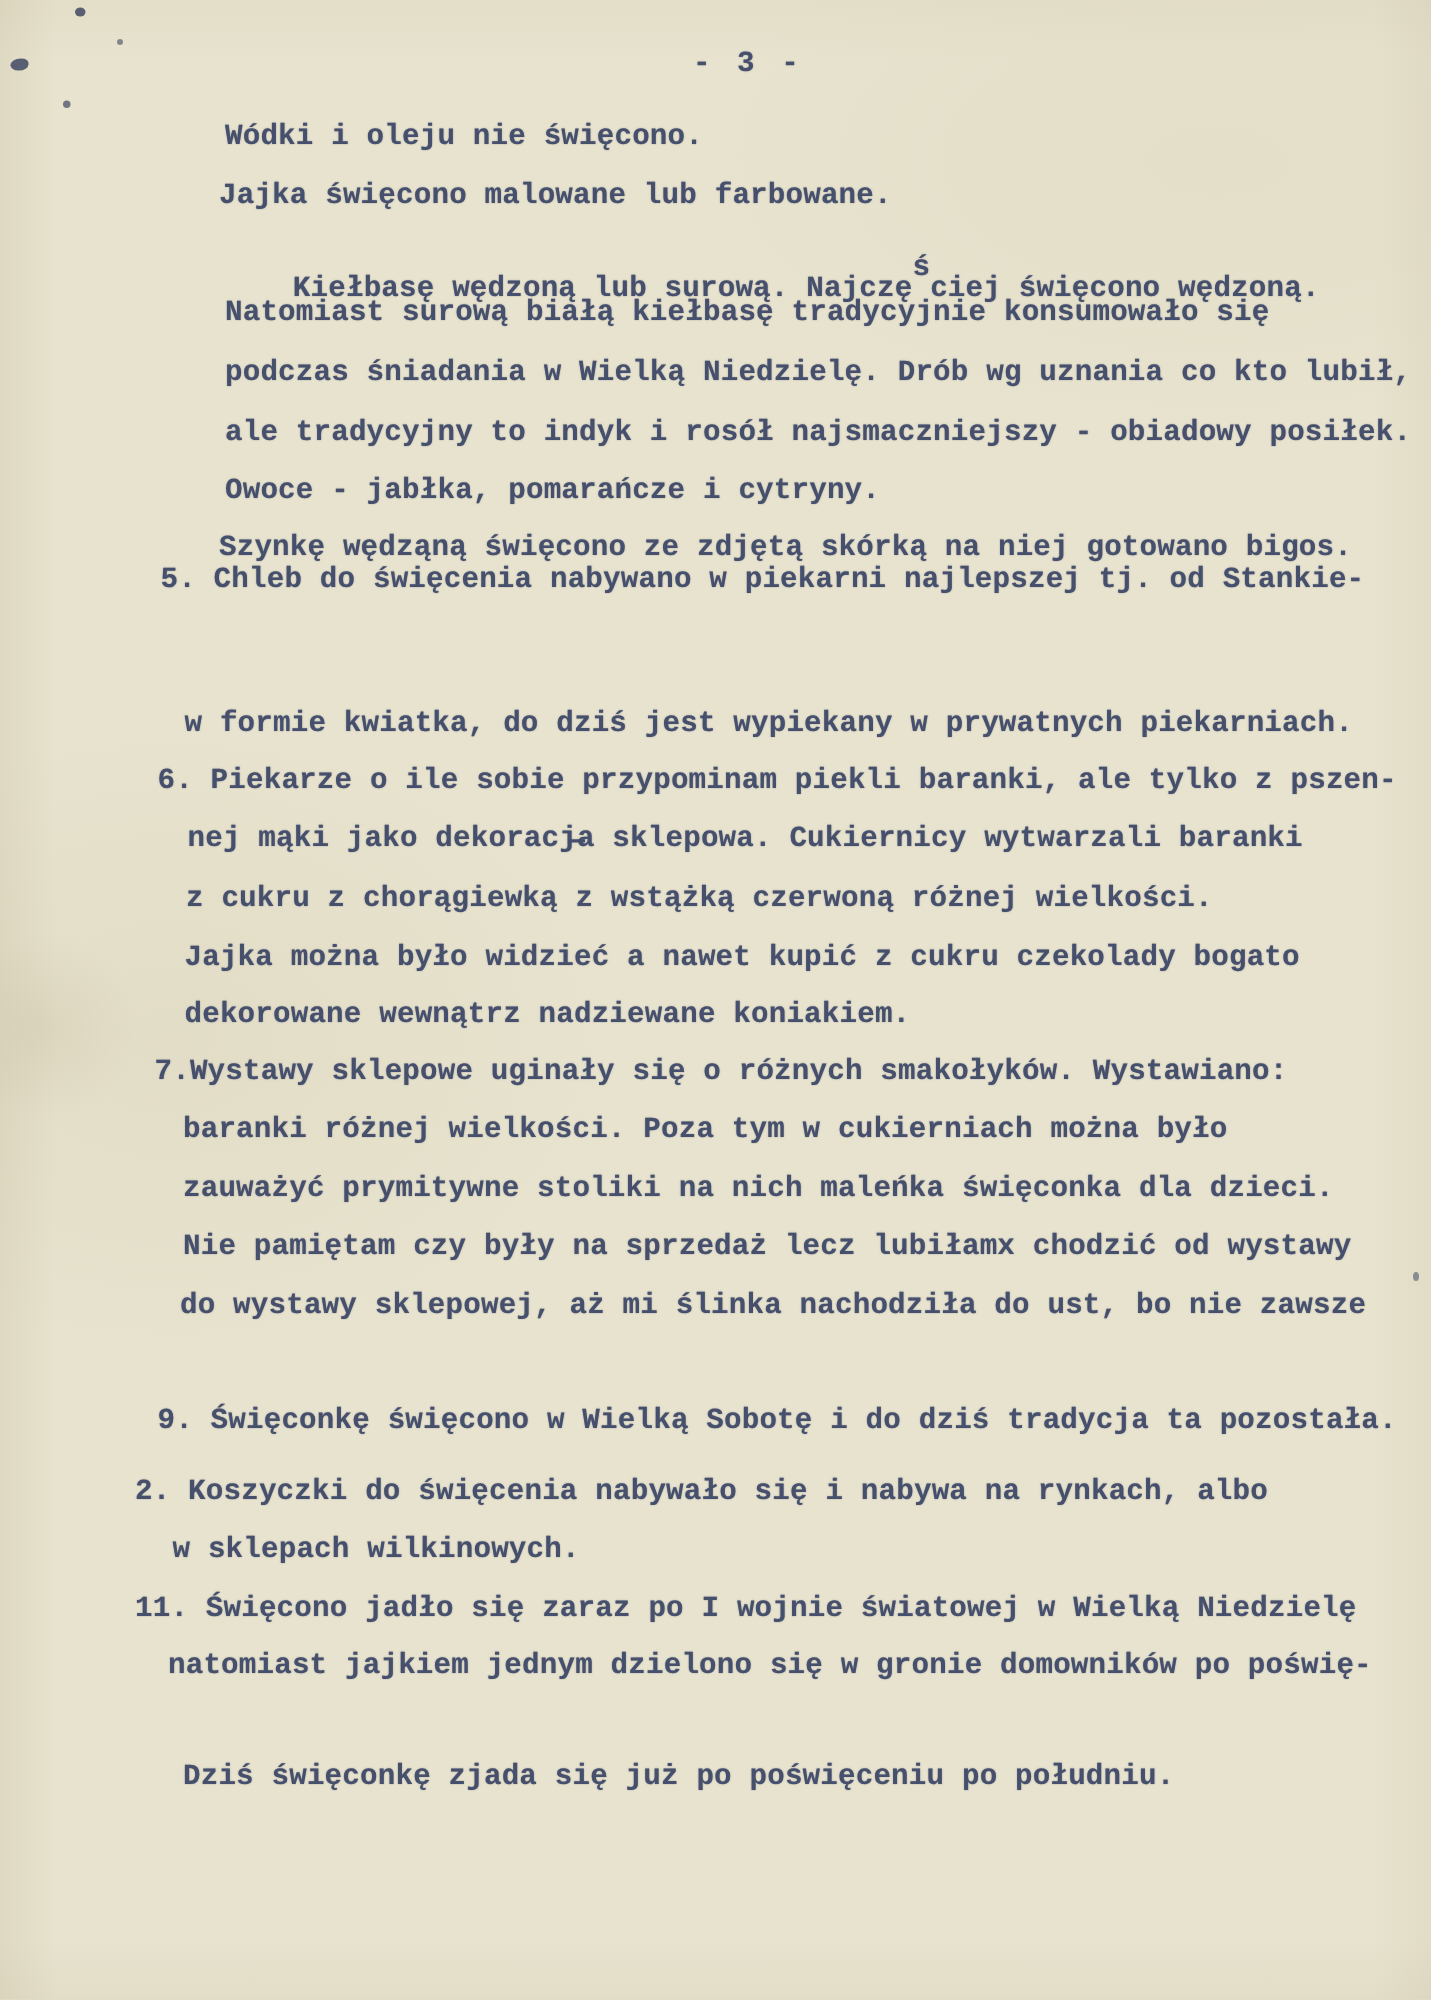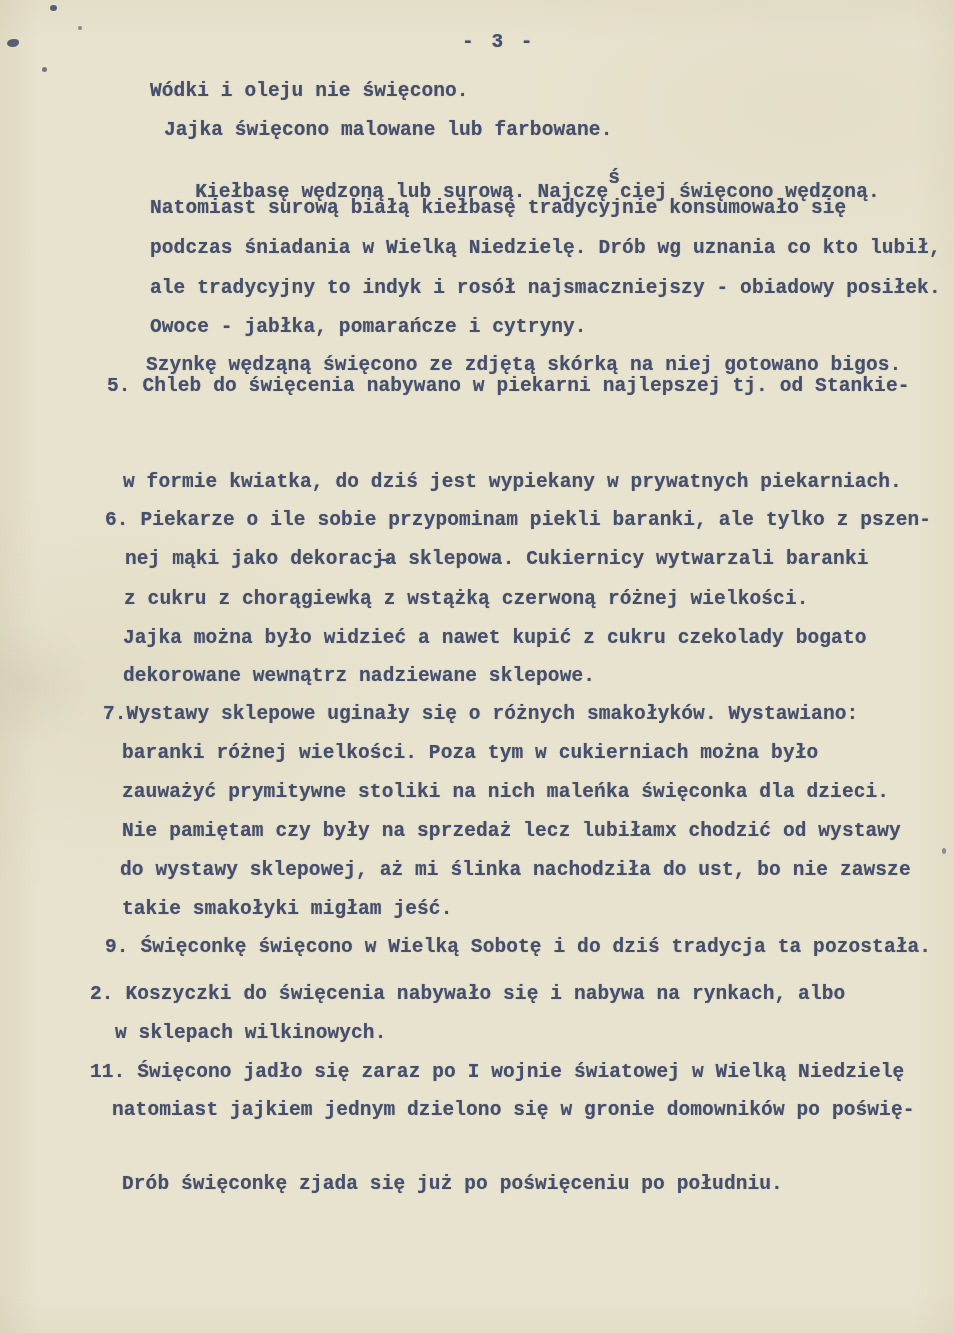--- a/index.html
+++ b/index.html
@@ -57,50 +57,49 @@
   <div class="speck" style="left:50px;top:5px;width:7px;height:6px;"></div>
   <div class="speck" style="left:78px;top:26px;width:4px;height:4px;opacity:0.6;"></div>
   <div class="speck" style="left:7px;top:39px;width:12px;height:8px;border-radius:60% 40% 55% 45%;"></div>
   <div class="speck" style="left:42px;top:67px;width:5px;height:5px;opacity:0.7;"></div>
   <div class="speck" style="left:942px;top:848px;width:4px;height:6px;opacity:0.55;"></div>
   <div class="stain" style="left:-30px;top:620px;width:120px;height:130px;"></div>
 
   <div class="line pagenum" style="left:462px;top:30px;">- 3 -</div>
 
   <div class="line" style="left:150px;top:79px">Wódki i oleju nie święcono.</div>
-  <div class="line" style="left:164px;top:118px">Jajka święcono malowane lub farbowane.</div>
+  <div class="line" style="left:146px;top:118px">Jajka święcono malowane lub farbowane.</div>
 
   <div class="line" style="left:148px;top:156px">
     <span>Kiełbasę wędzoną lub surową. Najczę</span><span class="sup">ś</span><span>ciej święcono wędzoną.</span>
   </div>
 
   <div class="line" style="left:150px;top:196px">Natomiast surową białą kiełbasę tradycyjnie konsumowało się</div>
   <div class="line" style="left:150px;top:236px">podczas śniadania w Wielką Niedzielę. Drób wg uznania co kto lubił,</div>
   <div class="line" style="left:150px;top:276px">ale tradycyjny to indyk i rosół najsmaczniejszy - obiadowy posiłek.</div>
   <div class="line" style="left:150px;top:315px">Owoce - jabłka, pomarańcze i cytryny.</div>
   <div class="line" style="left:146px;top:353px">Szynkę wędząną święcono ze zdjętą skórką na niej gotowano bigos.</div>
 
   <div class="line" style="left:107px;top:374px">5. Chleb do święcenia nabywano w piekarni najlepszej tj. od Stankie-</div>
   <div class="line" style="left:123px;top:470px">w formie kwiatka, do dziś jest wypiekany w prywatnych piekarniach.</div>
 
   <div class="line" style="left:105px;top:508px">6. Piekarze o ile sobie przypominam piekli baranki, ale tylko z pszen-</div>
   <div class="line" style="left:125px;top:547px">nej mąki jako dekoracj̶a sklepowa. Cukiernicy wytwarzali baranki</div>
   <div class="line" style="left:124px;top:587px">z cukru z chorągiewką z wstążką czerwoną różnej wielkości.</div>
   <div class="line" style="left:123px;top:626px">Jajka można było widzieć a nawet kupić z cukru czekolady bogato</div>
-  <div class="line" style="left:123px;top:664px">dekorowane wewnątrz nadziewane sklepowe.</div>
+  <div class="line" style="left:123px;top:664px">dekorowane wewnątrz nadziewane koniakiem.</div>
 
   <div class="line" style="left:103px;top:702px">7.Wystawy sklepowe uginały się o różnych smakołyków. Wystawiano:</div>
   <div class="line" style="left:122px;top:780px">zauważyć prymitywne stoliki na nich maleńka święconka dla dzieci.</div>
   <div class="line" style="left:122px;top:741px">baranki różnej wielkości. Poza tym w cukierniach można było</div>
   <div class="line" style="left:122px;top:819px">Nie pamiętam czy były na sprzedaż lecz lubiłamx chodzić od wystawy</div>
   <div class="line" style="left:120px;top:858px">do wystawy sklepowej, aż mi ślinka nachodziła do ust, bo nie zawsze</div>
-  <div class="line" style="left:122px;top:897px">takie smakołyki migłam jeść.</div>
 
   <div class="line" style="left:105px;top:935px">9. Święconkę święcono w Wielką Sobotę i do dziś tradycja ta pozostała.</div>
 
   <div class="line" style="left:90px;top:982px">2. Koszyczki do święcenia nabywało się i nabywa na rynkach, albo</div>
   <div class="line" style="left:115px;top:1021px">w sklepach wilkinowych.</div>
 
   <div class="line" style="left:90px;top:1060px">11. Święcono jadło się zaraz po I wojnie światowej w Wielką Niedzielę</div>
   <div class="line" style="left:112px;top:1098px">natomiast jajkiem jednym dzielono się w gronie domowników po poświę-</div>
-  <div class="line" style="left:122px;top:1172px">Drób święconkę zjada się już po poświęceniu po południu.</div>
+  <div class="line" style="left:122px;top:1172px">Dziś święconkę zjada się już po poświęceniu po południu.</div>
 
 </div>
 
 </body></html>

